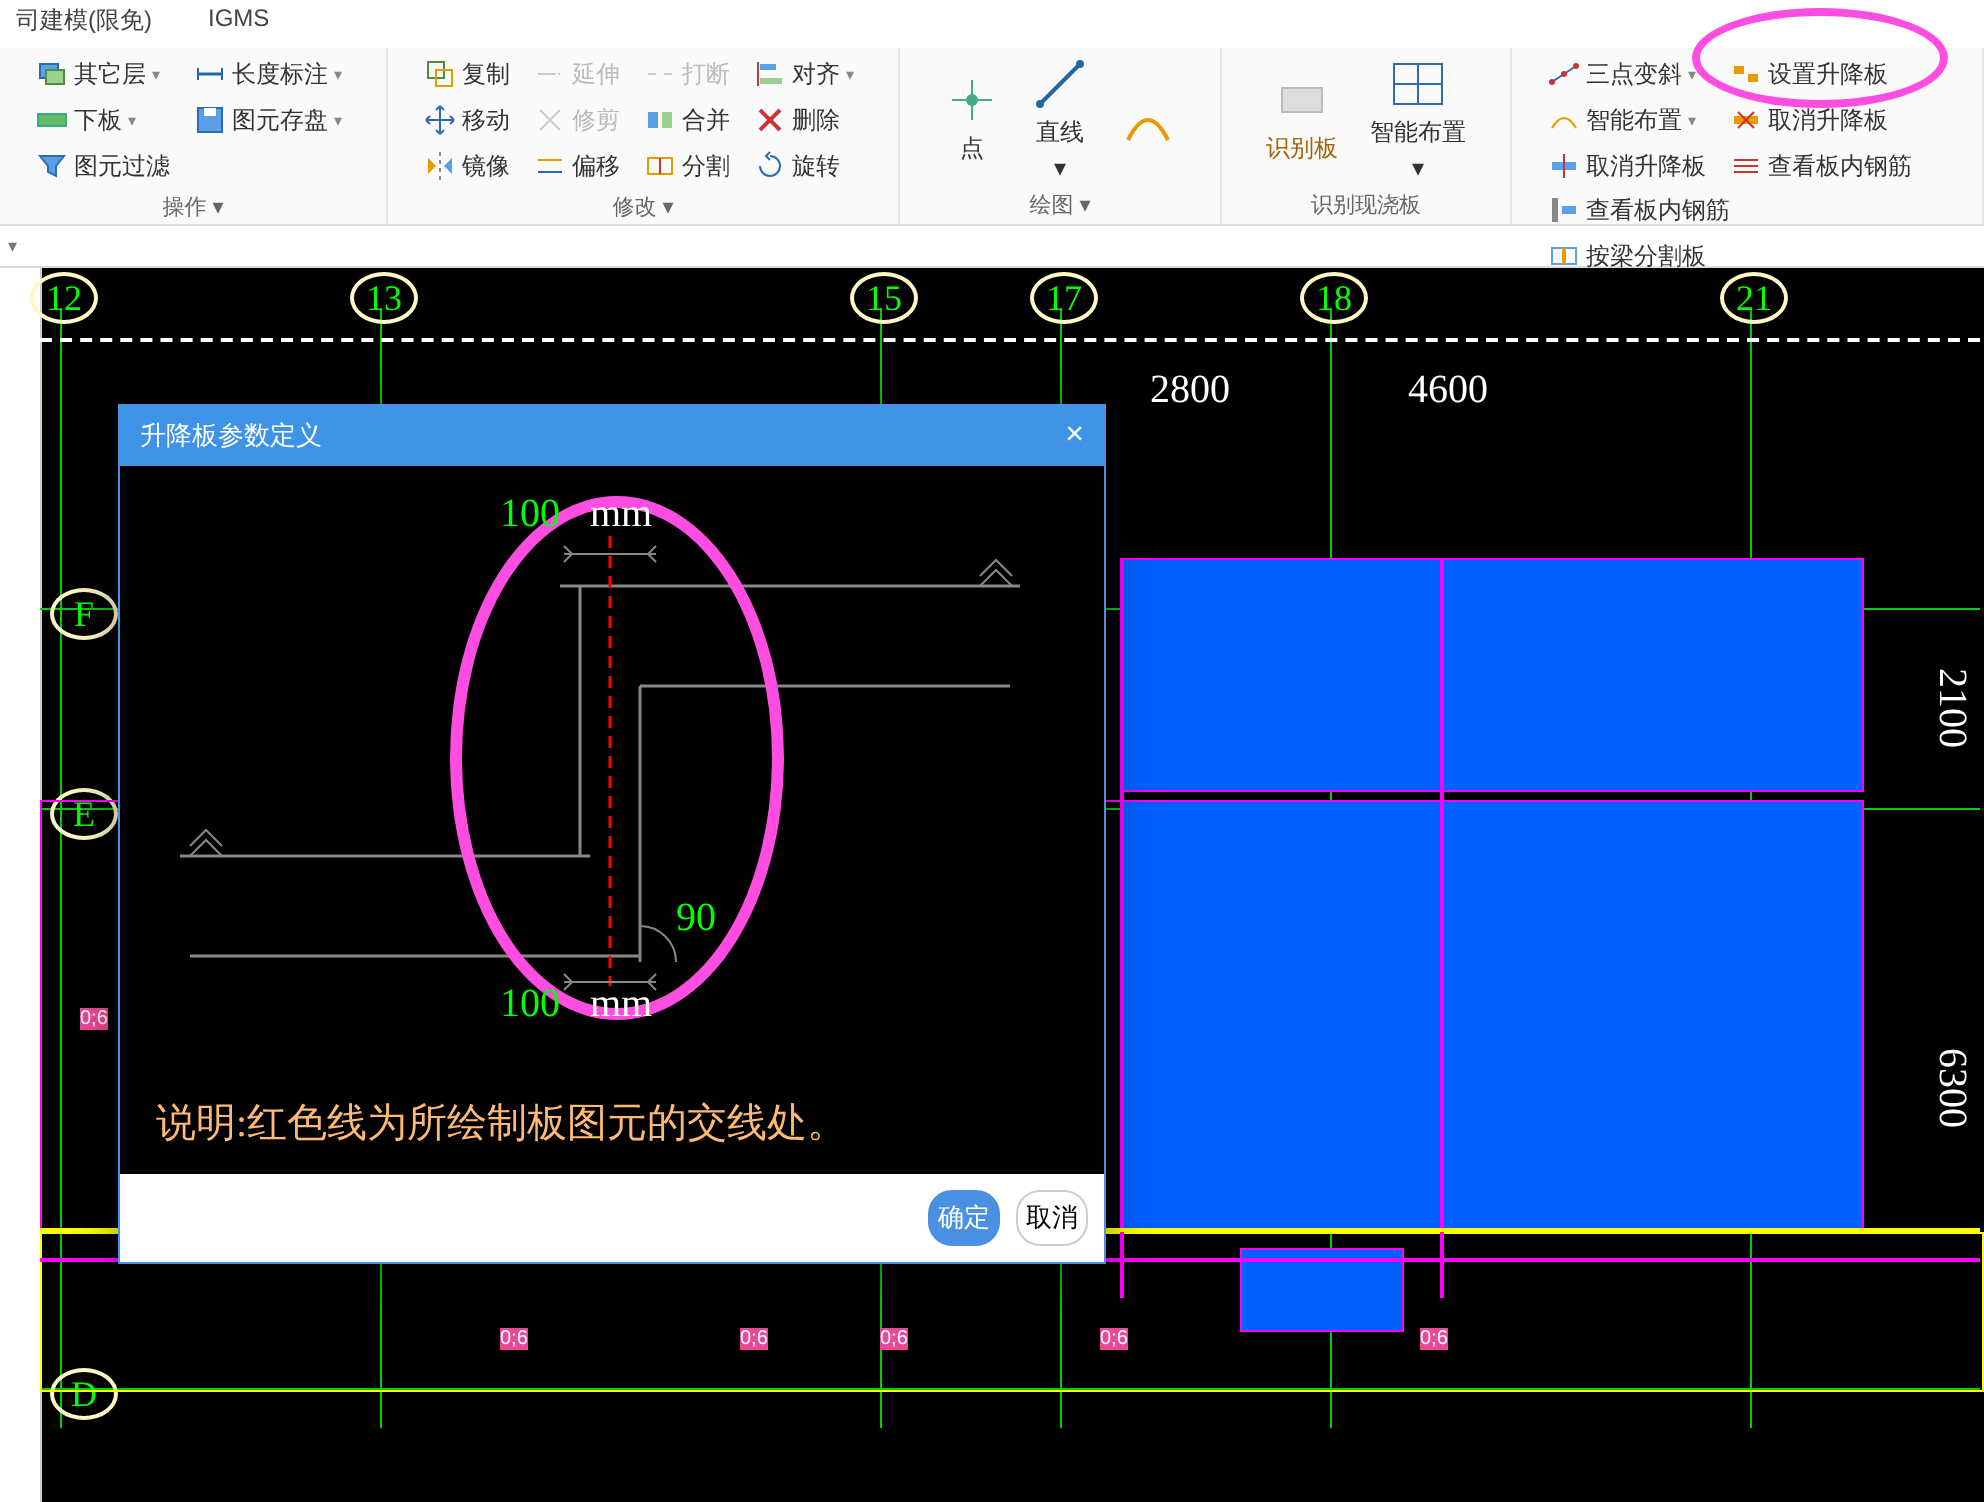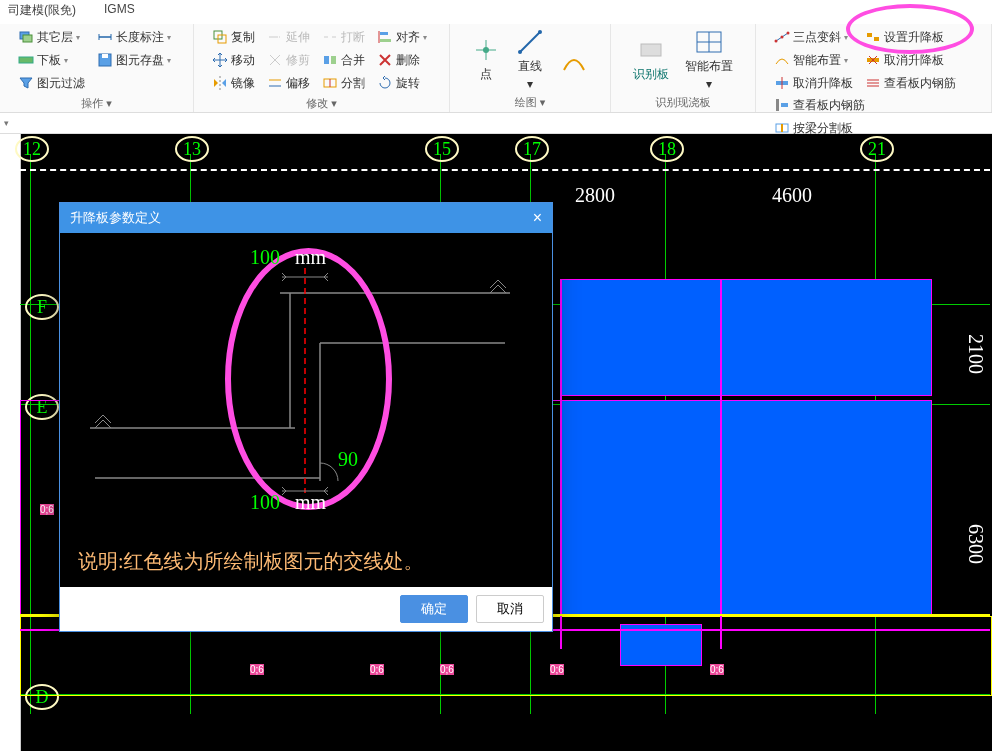--- a/index.html
+++ b/index.html
@@ -71,21 +71,21 @@
   display: flex;
   flex-direction: column;
   align-items: center;
   justify-content: center;
   padding: 2px 8px;
   color: #333;
   cursor: pointer;
   font-size: 12px;
   gap: 2px;
 }
-.large-btn.disabled { color: #0f766e; }
+.large-btn.disabled { color: #a16207; }
 .icon {
   width: 16px;
   height: 16px;
   display: inline-block;
   flex-shrink: 0;
 }
 .icon-large { width: 28px; height: 28px; }
 svg { display: block; }
 .highlighted {
   position: relative;
@@ -191,26 +191,26 @@
   font-family: serif;
 }
 .dialog-footer {
   padding: 8px;
   display: flex;
   justify-content: flex-end;
   gap: 8px;
   background: #fff;
 }
 .btn {
-  padding: 4px 20px;
+  padding: 4px 4px;
   font-size: 13px;
   border: 1px solid #ccc;
   background: #fff;
   cursor: pointer;
-  border-radius: 2px;
+  border-radius: 12px;
 }
 .btn.primary {
   background: #4a90e2;
   color: #fff;
   border-color: #4a90e2;
 }
 .vline { position:absolute; width:0; border-left:1px solid #0c0; }
 .hline { position:absolute; height:0; border-top:1px solid #0c0; }
 .hline-white { position:absolute; height:0; border-top:2px dashed #fff; }
 .rect-blue { position:absolute; background:#0060ff; border:1px solid #ff00ff; }
@@ -598,21 +598,21 @@
         <div class="grid-bubble">F</div>
       </div>
     <div class="grid-label" style="left:5px; top:260px">
         <div class="grid-bubble">E</div>
       </div>
     <div class="grid-label" style="left:5px; top:550px">
         <div class="grid-bubble">D</div>
       </div>
 
     <div class="dim-label" style="left:555px; top:50px">2800</div>
-    <div class="dim-label" style="left:752px; top:50px">4600</div>
+    <div class="dim-label" style="left:684px; top:50px">4600</div>
     <div class="dim-label" style="right:5px; top:200px; writing-mode:vertical-rl">2100</div>
     <div class="dim-label" style="right:5px; top:390px; writing-mode:vertical-rl">6300</div>
 
     <div class="rect-blue" style="left:540px; top:145px; width:370px; height:115px"></div>
     <div class="rect-blue" style="left:540px; top:266px; width:370px; height:215px"></div>
     <div class="rect-blue" style="left:600px; top:490px; width:80px; height:40px"></div>
     <div class="rect-outline" style="left:0; top:266px; width:540px; height:215px; border-color:#ff00ff"></div>
     <div class="rect-outline" style="left:0; top:482px; width:970px; height:78px; border-color:#ffff00"></div>
 
     <div style="position:absolute; left:540px; top:145px; width:0; height:370px; border-left:2px solid #ff00ff"></div>

